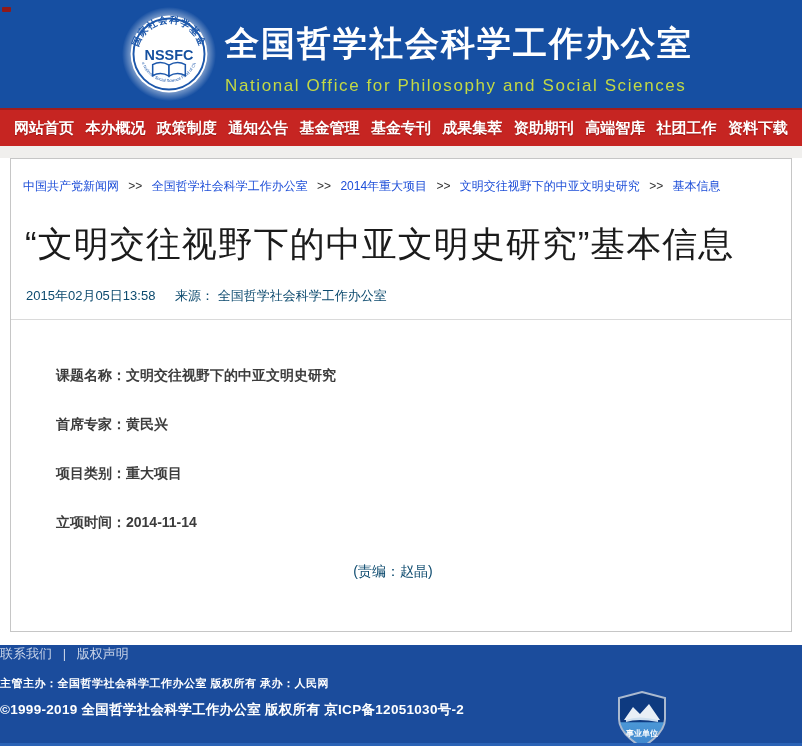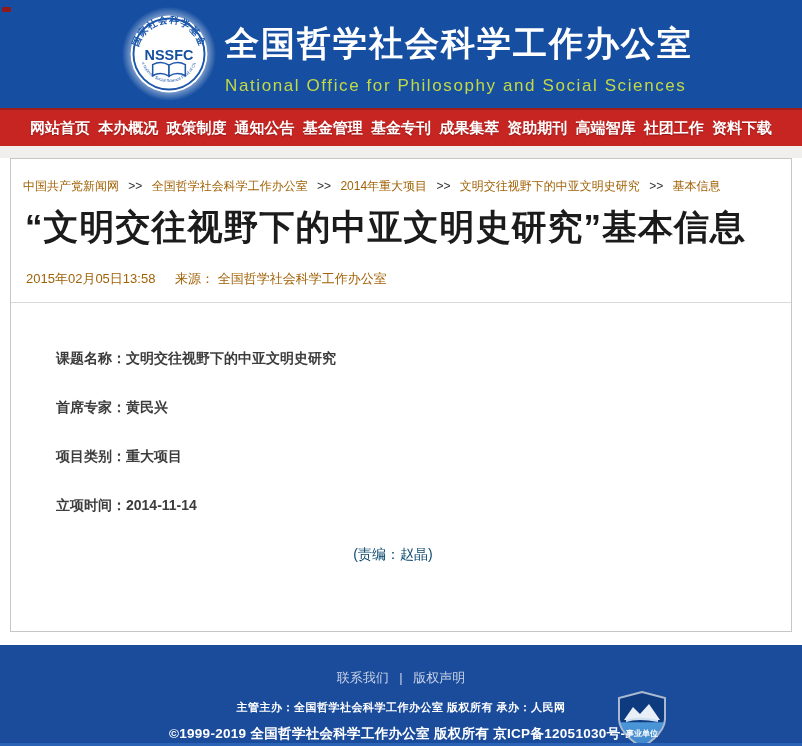--- a/index.html
+++ b/index.html
@@ -10,39 +10,39 @@
   }
   
   .header{height:108px;background:#164fa2;position:relative;}
   .corner-artifact{position:absolute;left:2px;top:7px;width:9px;height:5px;background:#8f1a1a;border-radius:1px;}
   .logo{position:absolute;left:121px;top:6px;width:96px;height:96px;}
   .header-text{position:absolute;left:225px;top:0;width:450px;text-align:center;}
   .site-title{margin-top:21px;font-size:34px;font-weight:900;color:#ffffff;letter-spacing:2px;white-space:nowrap;}
   .site-subtitle{margin-top:9px;font-size:17px;color:#c3d944;letter-spacing:1.6px;white-space:nowrap;}
   
   .nav{height:36px;background:#c62522;border-top:2px solid #9f1d1d;
-       display:flex;align-items:center;justify-content:space-between;padding:0 30px;box-sizing:content-box;}
+       display:flex;align-items:center;justify-content:space-between;padding:0 14px;box-sizing:content-box;}
   .nav-item{color:#ffffff;font-weight:bold;font-size:15px;cursor:pointer;
             text-shadow:0 1px 1px rgba(90,0,0,.45);white-space:nowrap;}
   
   .gray-strip{height:12px;background:#f0efed;}
   .content-box{margin:0 10px;height:474px;box-sizing:border-box;border:1px solid #c6c6c6;background:#ffffff;position:relative;}
   .breadcrumb{padding:19px 12px 0 12px;font-size:12px;color:#333;}
-  .breadcrumb .crumb{cursor:pointer;color:#a16207;}
+  .breadcrumb .crumb{cursor:pointer;color:#1d4ed8;}
   .breadcrumb .sep{margin:0 6px;color:#333;}
-  .article-title{margin:12px 0 0 14px;font-size:35px;line-height:40px;font-weight:bold;color:#1b1b1b;letter-spacing:1px;}
-  .meta{margin:23px 0 0 15px;font-size:13px;color:#a16207;}
+  .article-title{margin:29px 0 0 14px;font-size:35px;line-height:40px;font-weight:normal;color:#1b1b1b;letter-spacing:1px;}
+  .meta{margin:23px 0 0 15px;font-size:13px;color:#0c4a6e;}
   .meta .src-label{margin-left:16px;}
   .divider{margin-top:14px;border-top:1px solid #dadada;height:0;}
   .fields{margin:47px 0 0 45px;}
   .field-row{font-size:14px;color:#3c3c3c;margin-bottom:32px;line-height:17px;font-weight:bold;}
   .editor{text-align:center;margin:0 16px 0 0;font-size:14px;color:#0c4a6e;}
   
   .footer-gap{height:13px;background:#ffffff;}
-  .footer{height:101px;background:#1b4c9c;position:relative;text-align:center;box-sizing:border-box;padding-top:24px;}
+  .footer{height:101px;background:#1b4c9c;position:relative;text-align:left;box-sizing:border-box;}
   .footer-links{font-size:13px;color:#c9d4e8;}
   .footer-links .flink{cursor:pointer;}
   .footer-links .fsep{margin:0 7px;}
   .footer-line2{margin-top:13px;font-size:11px;font-weight:600;color:#ffffff;letter-spacing:.5px;}
   .footer-line3{margin-top:10px;font-size:13.5px;font-weight:600;color:#ffffff;letter-spacing:.3px;}
   .footer-bottom-strip{position:absolute;left:0;bottom:0;width:100%;height:3px;background:#2a62b5;}
   .badge{position:absolute;right:134px;top:46px;width:52px;height:58px;cursor:pointer;}
 </style>
 </head>
 <body>

